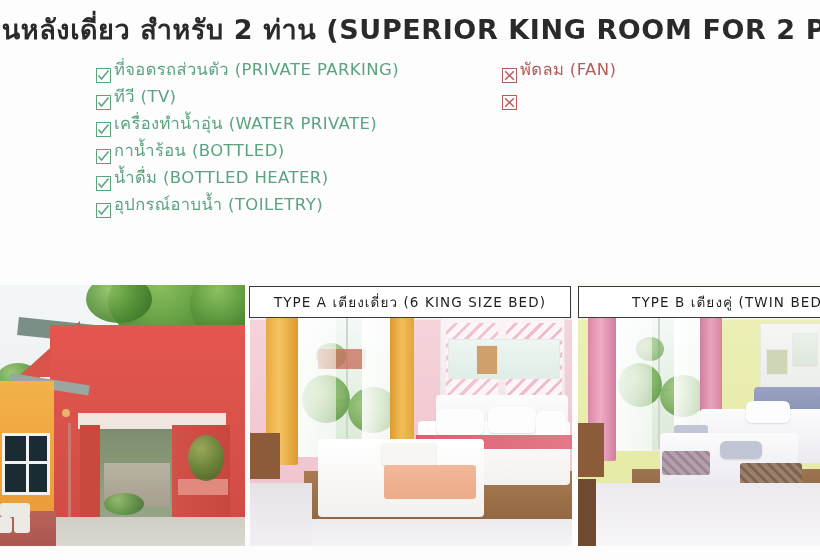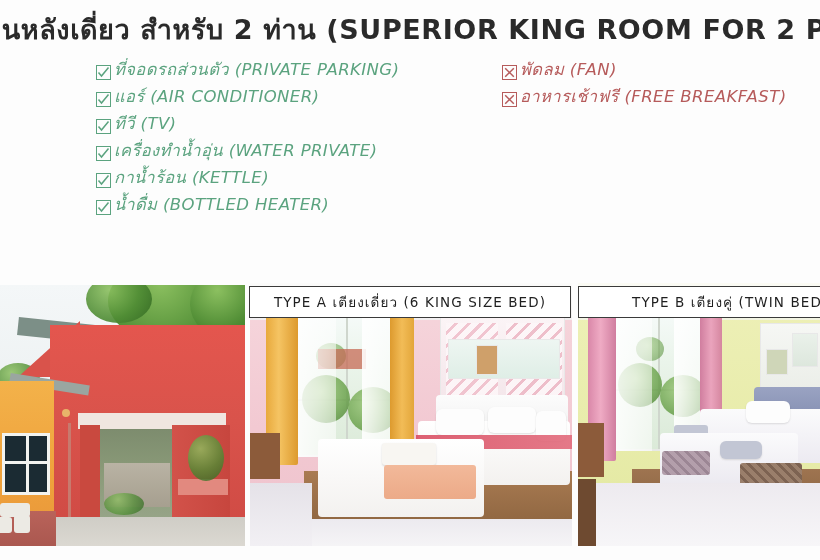--- a/index.html
+++ b/index.html
@@ -48,25 +48,24 @@
   }
   .amenity-col {
     position: absolute;
     top: 0;
   }
   #col-included { left: 96px; width: 390px; }
   #col-excluded { left: 502px; width: 316px; }
 
   .amenity-row {
     display: flex;
-    align-items: center;
+    align-items: flex-end;
     height: 27px;
     line-height: 27px;
     white-space: nowrap;
-    font-style: italic;
   }
   .amenity-label {
     font-size: 16.5px;
     letter-spacing: 0.4px;
     font-family: "DejaVu Sans", "Liberation Sans", sans-serif;
   }
   .chk {
     flex: 0 0 auto;
     width: 15px;
     height: 15px;
@@ -261,72 +260,71 @@
           </svg>
       </span>
       <span class="amenity-label">ที่จอดรถส่วนตัว (PRIVATE PARKING)</span>
     </div>
     <div class="amenity-row inc">
       <span class="chk">
         <svg width="13" height="13" viewBox="0 0 13 13">
             <path d="M1.5 6.5 L4.5 10 L11.5 1.5" fill="none" stroke="#5ba37f" stroke-width="1.5"></path>
           </svg>
       </span>
-      <span class="amenity-label">แอร์ (AIR CONDITIONER)</span>
-    </div>
-    <div class="amenity-row inc">
-      <span class="chk">
-        <svg width="13" height="13" viewBox="0 0 13 13">
-            <path d="M1.5 6.5 L4.5 10 L11.5 1.5" fill="none" stroke="#5ba37f" stroke-width="1.5"></path>
-          </svg>
-      </span>
       <span class="amenity-label">ทีวี (TV)</span>
     </div>
     <div class="amenity-row inc">
       <span class="chk">
         <svg width="13" height="13" viewBox="0 0 13 13">
             <path d="M1.5 6.5 L4.5 10 L11.5 1.5" fill="none" stroke="#5ba37f" stroke-width="1.5"></path>
           </svg>
       </span>
       <span class="amenity-label">เครื่องทำน้ำอุ่น (WATER PRIVATE)</span>
     </div>
     <div class="amenity-row inc">
       <span class="chk">
         <svg width="13" height="13" viewBox="0 0 13 13">
             <path d="M1.5 6.5 L4.5 10 L11.5 1.5" fill="none" stroke="#5ba37f" stroke-width="1.5"></path>
           </svg>
       </span>
-      <span class="amenity-label">กาน้ำร้อน (KETTLE)</span>
+      <span class="amenity-label">กาน้ำร้อน (BOTTLED)</span>
     </div>
     <div class="amenity-row inc">
       <span class="chk">
         <svg width="13" height="13" viewBox="0 0 13 13">
             <path d="M1.5 6.5 L4.5 10 L11.5 1.5" fill="none" stroke="#5ba37f" stroke-width="1.5"></path>
           </svg>
       </span>
       <span class="amenity-label">น้ำดื่ม (BOTTLED HEATER)</span>
+    </div>
+    <div class="amenity-row inc">
+      <span class="chk">
+        <svg width="13" height="13" viewBox="0 0 13 13">
+            <path d="M1.5 6.5 L4.5 10 L11.5 1.5" fill="none" stroke="#5ba37f" stroke-width="1.5"></path>
+          </svg>
+      </span>
+      <span class="amenity-label">อุปกรณ์อาบน้ำ (TOILETRY)</span>
     </div>
   </div>
 
   <div class="amenity-col" id="col-excluded">
     <div class="amenity-row exc">
       <span class="chk">
         <svg width="13" height="13" viewBox="0 0 13 13">
             <path d="M2.2 2.2 L10.8 10.8 M10.8 2.2 L2.2 10.8" fill="none" stroke="#b65b5b" stroke-width="1.5"></path>
           </svg>
       </span>
       <span class="amenity-label">พัดลม (FAN)</span>
     </div>
     <div class="amenity-row exc">
       <span class="chk">
         <svg width="13" height="13" viewBox="0 0 13 13">
             <path d="M2.2 2.2 L10.8 10.8 M10.8 2.2 L2.2 10.8" fill="none" stroke="#b65b5b" stroke-width="1.5"></path>
           </svg>
       </span>
-      <span class="amenity-label">อาหารเช้าฟรี (FREE BREAKFAST)</span>
     </div>
   </div>
 
 </div>
 
 <div id="photo-strip">
 
   <div class="photo" id="photo-exterior">
     <div class="scene">
       <div class="ex-sky"></div>

